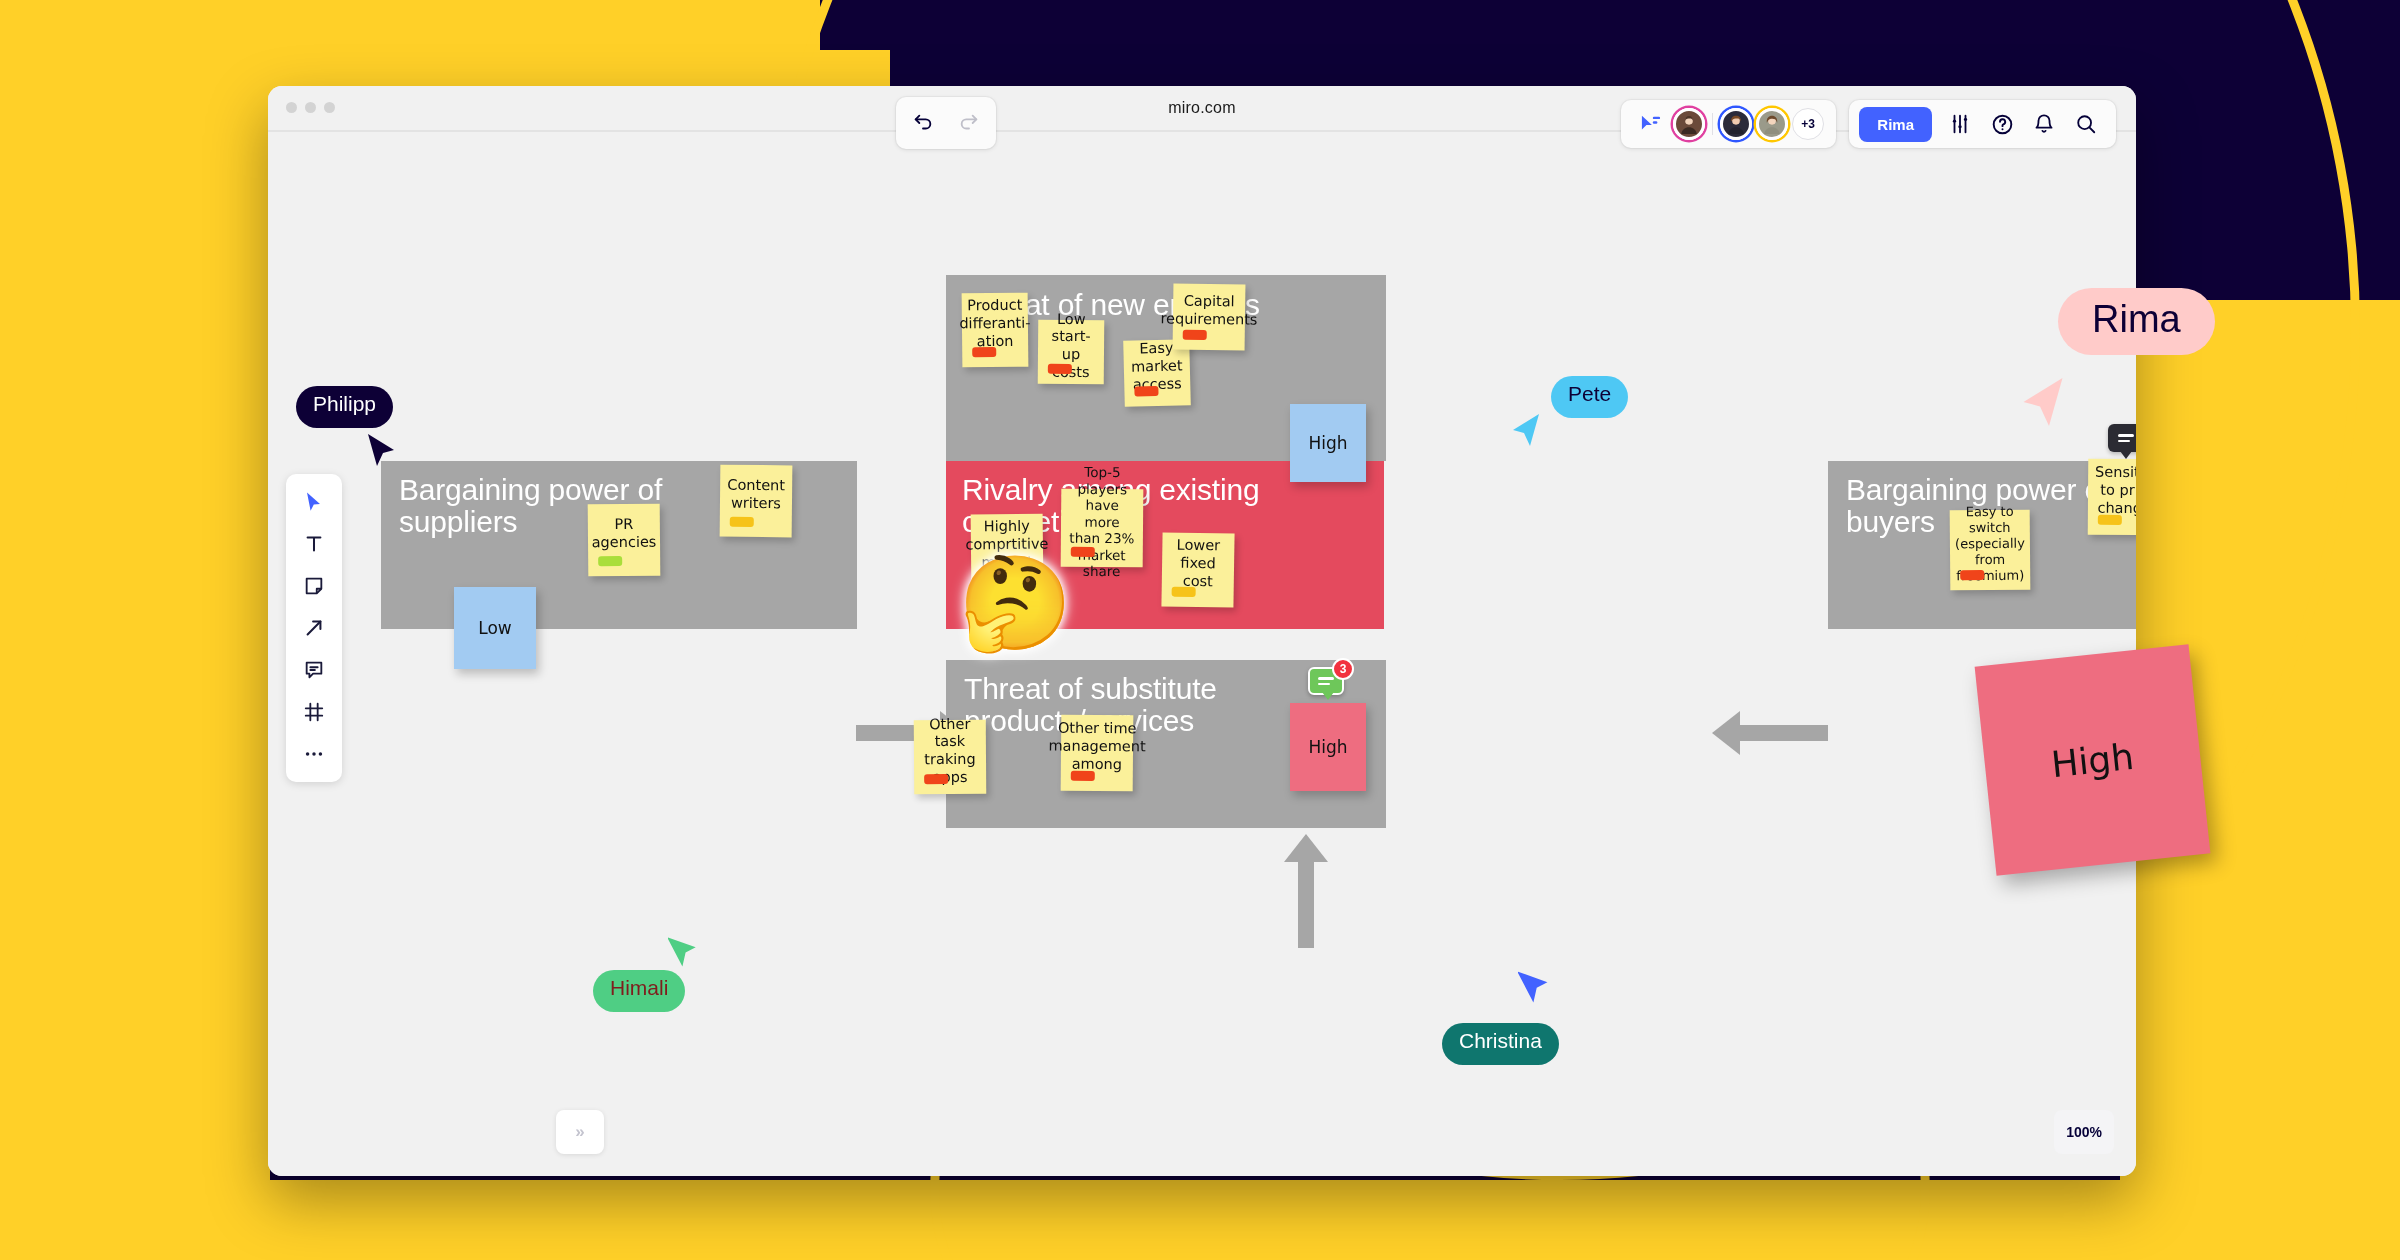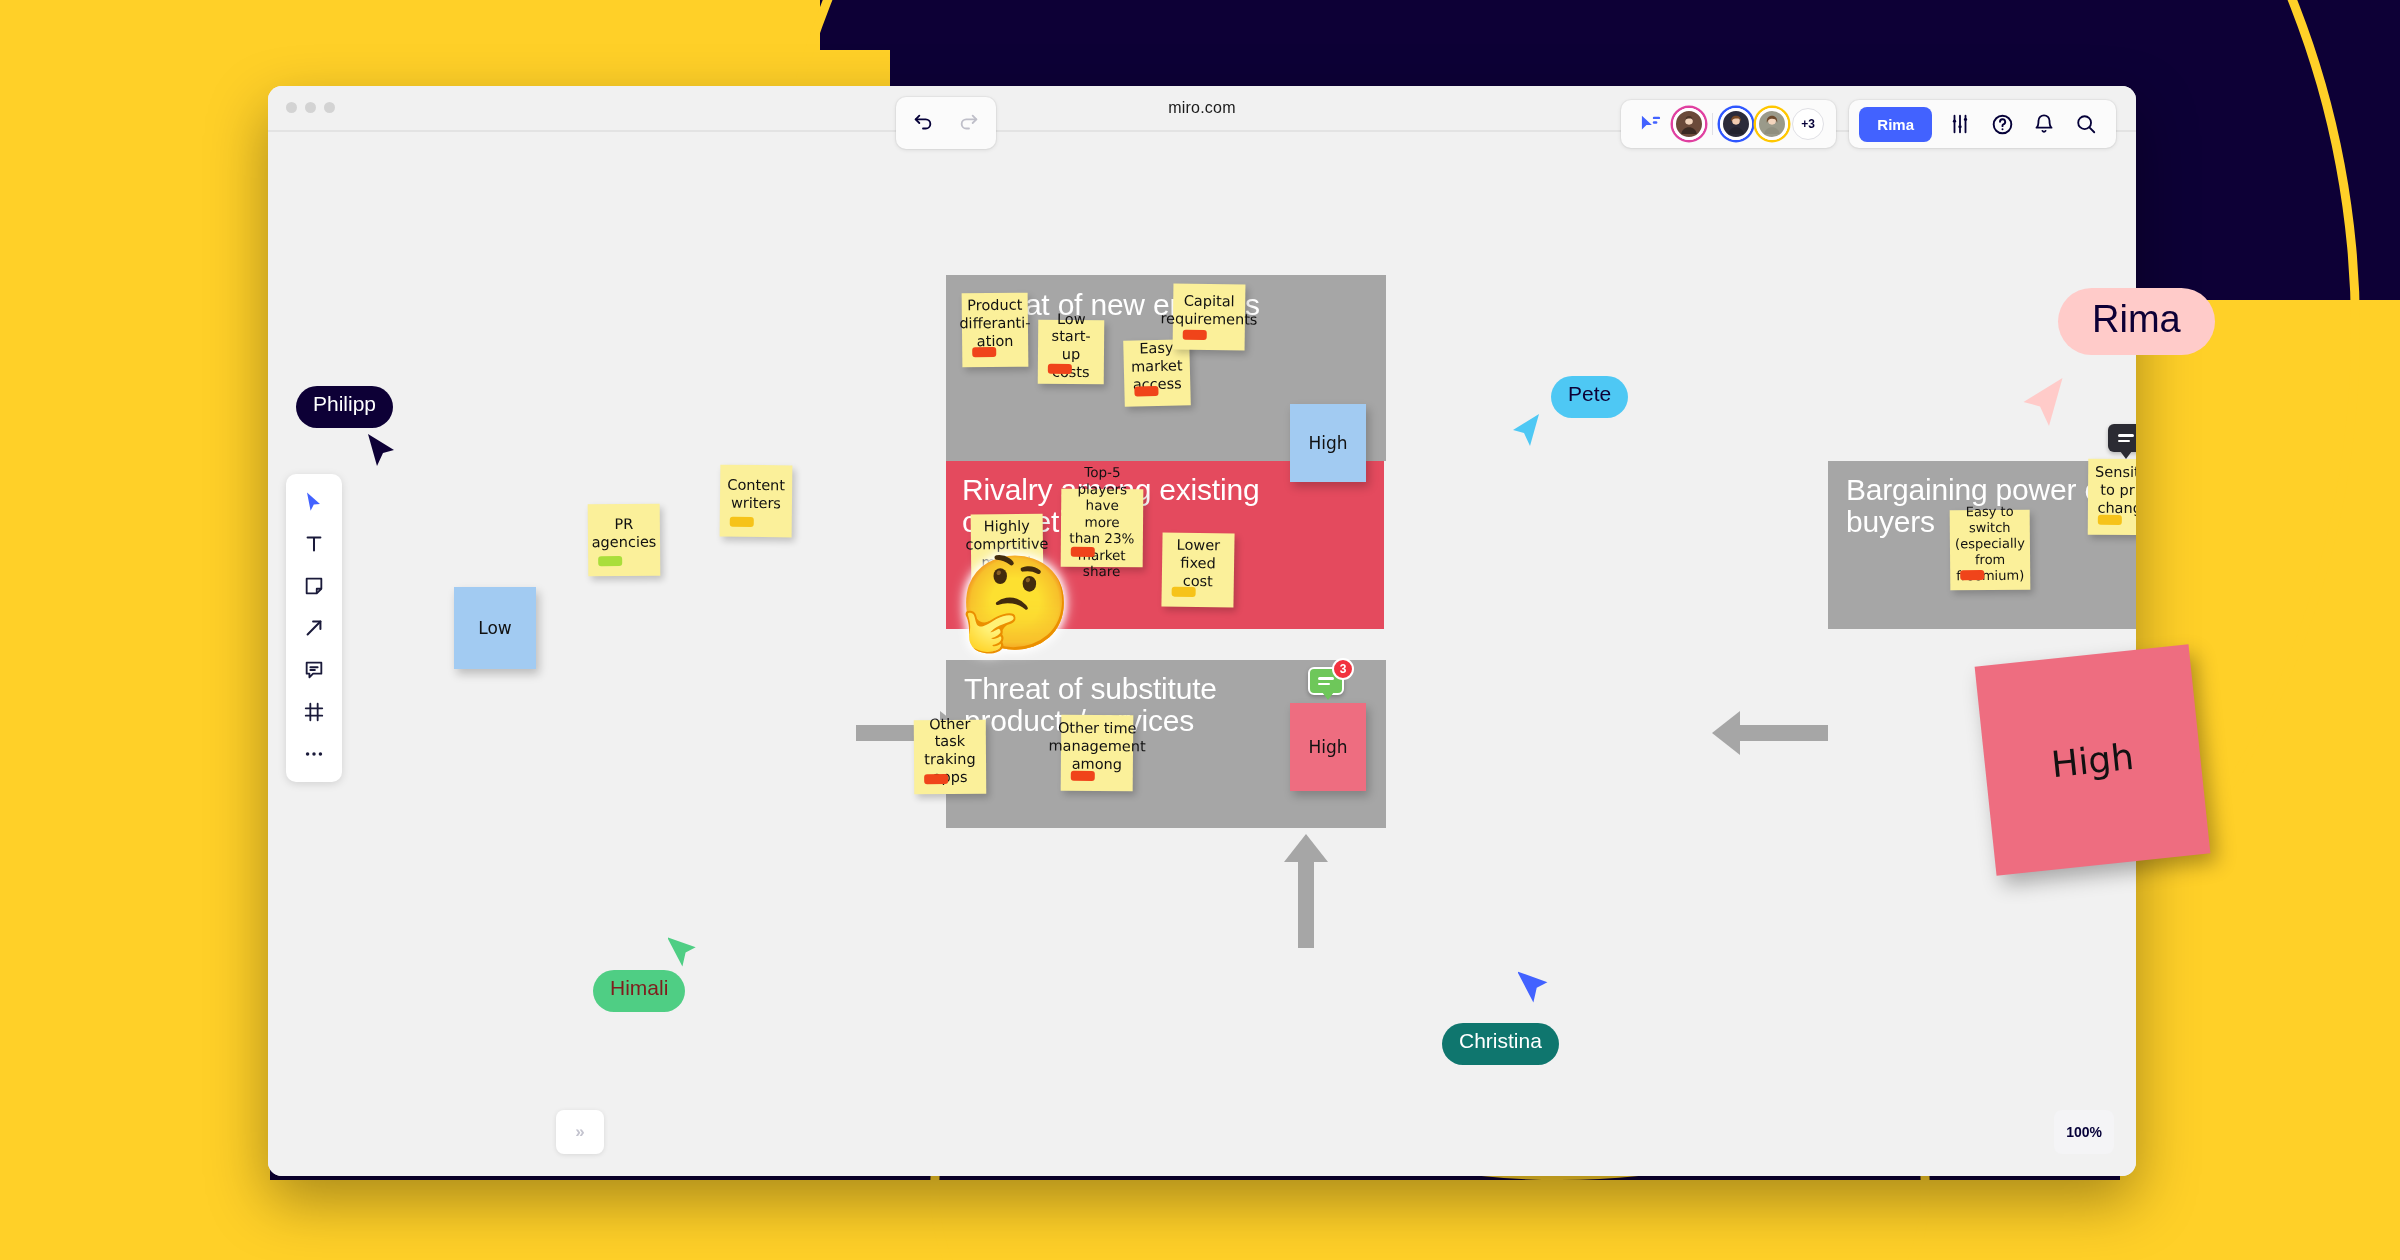--- a/index.html
+++ b/index.html
@@ -315,20 +315,23 @@
     <div class="arrow-line" style="left:1472px; top:593px; width:88px; height:16px;"></div>
     <div class="arrow-head" style="left:1444px; top:579px; border-top:22px solid transparent; border-bottom:22px solid transparent; border-right:28px solid #a6a6a6;"></div>
 
     <div class="arrow-line" style="left:1030px; top:730px; width:16px; height:86px;"></div>
     <div class="arrow-head" style="left:1016px; top:702px; border-left:22px solid transparent; border-right:22px solid transparent; border-bottom:28px solid #a6a6a6;"></div>
 
     <div class="zone" style="left:678px; top:143px; width:440px; height:186px;">
       <div class="zone-title" style="left:18px; top:14px; width:400px;">Threat of new entrants</div>
     </div>
 
+    <div class="zone" style="left:113px; top:329px; width:476px; height:168px;">
+      <div class="zone-title" style="left:18px; top:13px; width:300px;">Bargaining power of suppliers</div>
+    </div>
 
     <div class="zone zone-red" style="left:678px; top:329px; width:438px; height:168px;">
       <div class="zone-title" style="left:16px; top:13px; width:330px;">Rivalry among existing competitors</div>
     </div>
 
     <div class="zone" style="left:1560px; top:329px; width:448px; height:168px;">
       <div class="zone-title" style="left:18px; top:13px; width:300px;">Bargaining power of buyers</div>
     </div>
 
     <div class="zone" style="left:678px; top:528px; width:440px; height:168px;">

